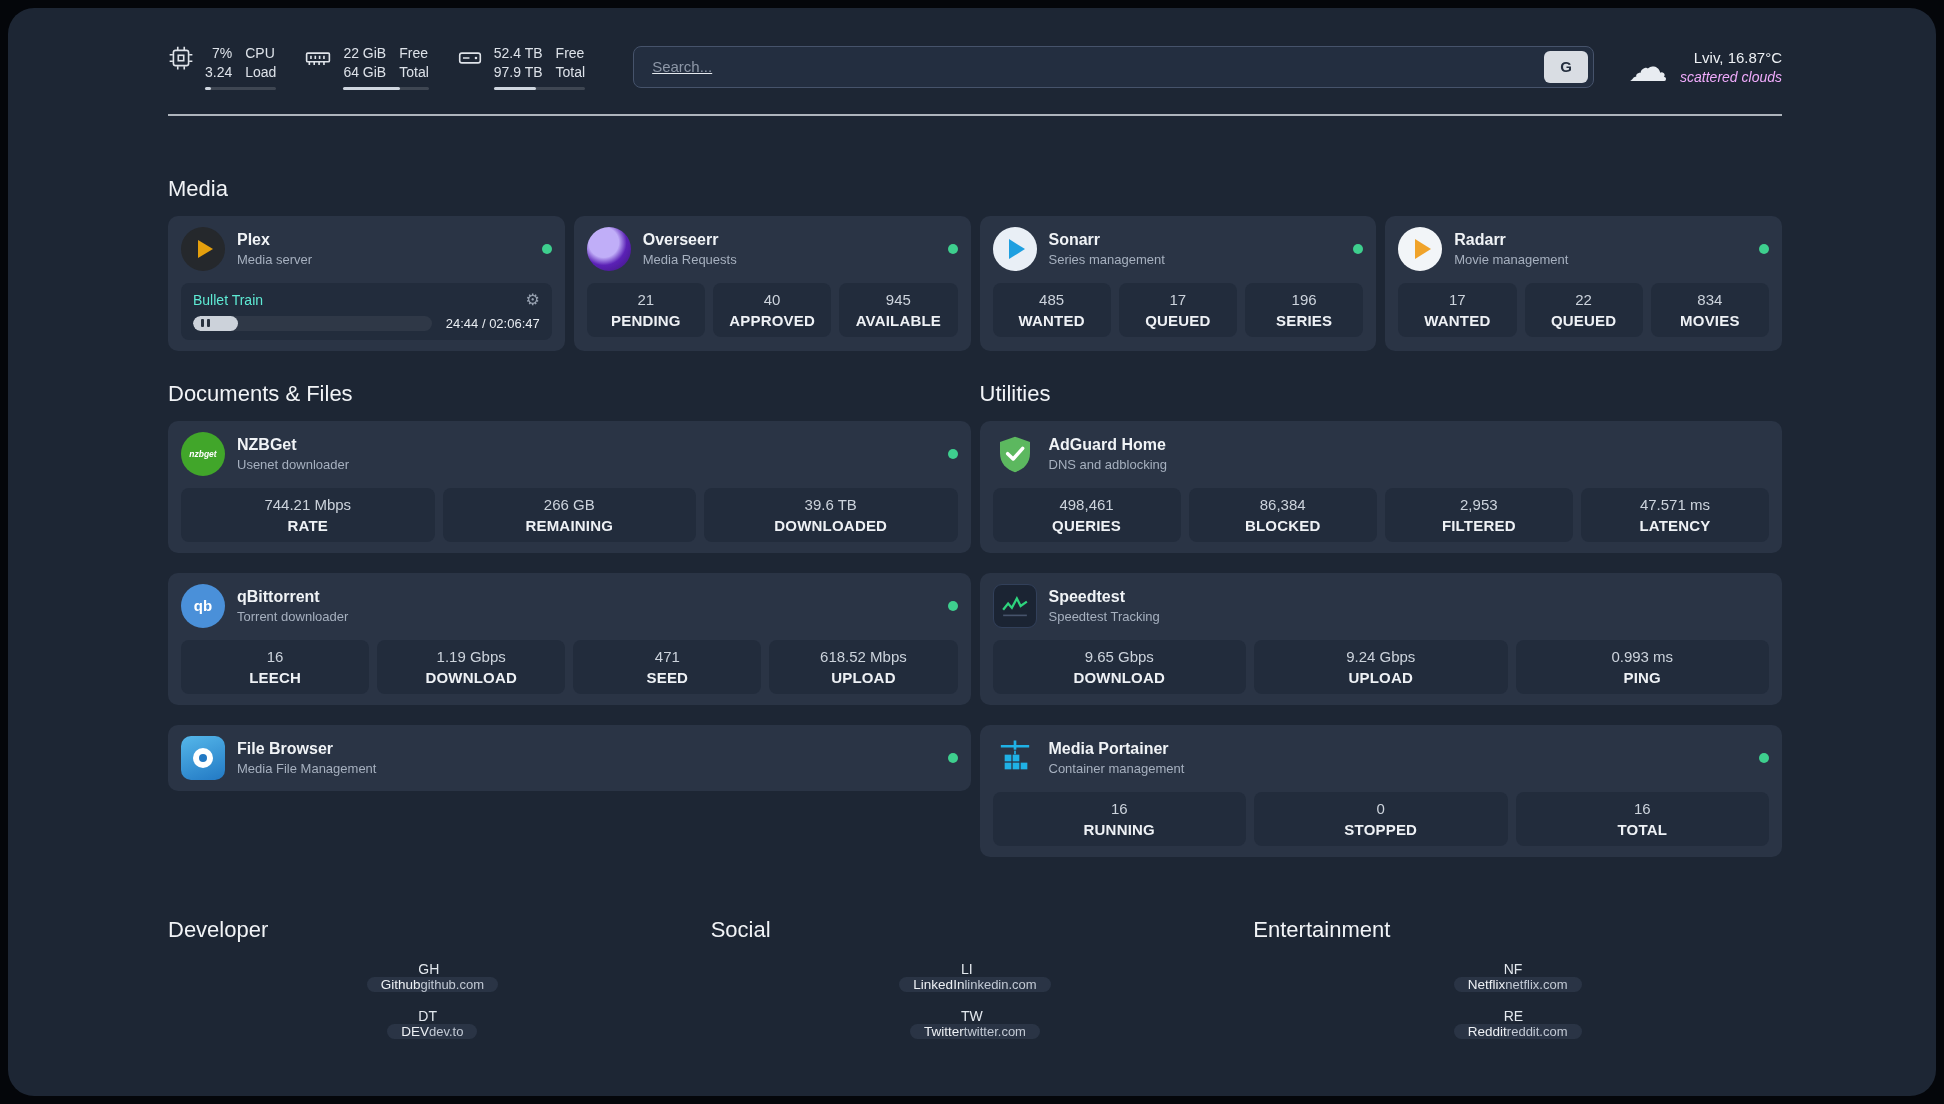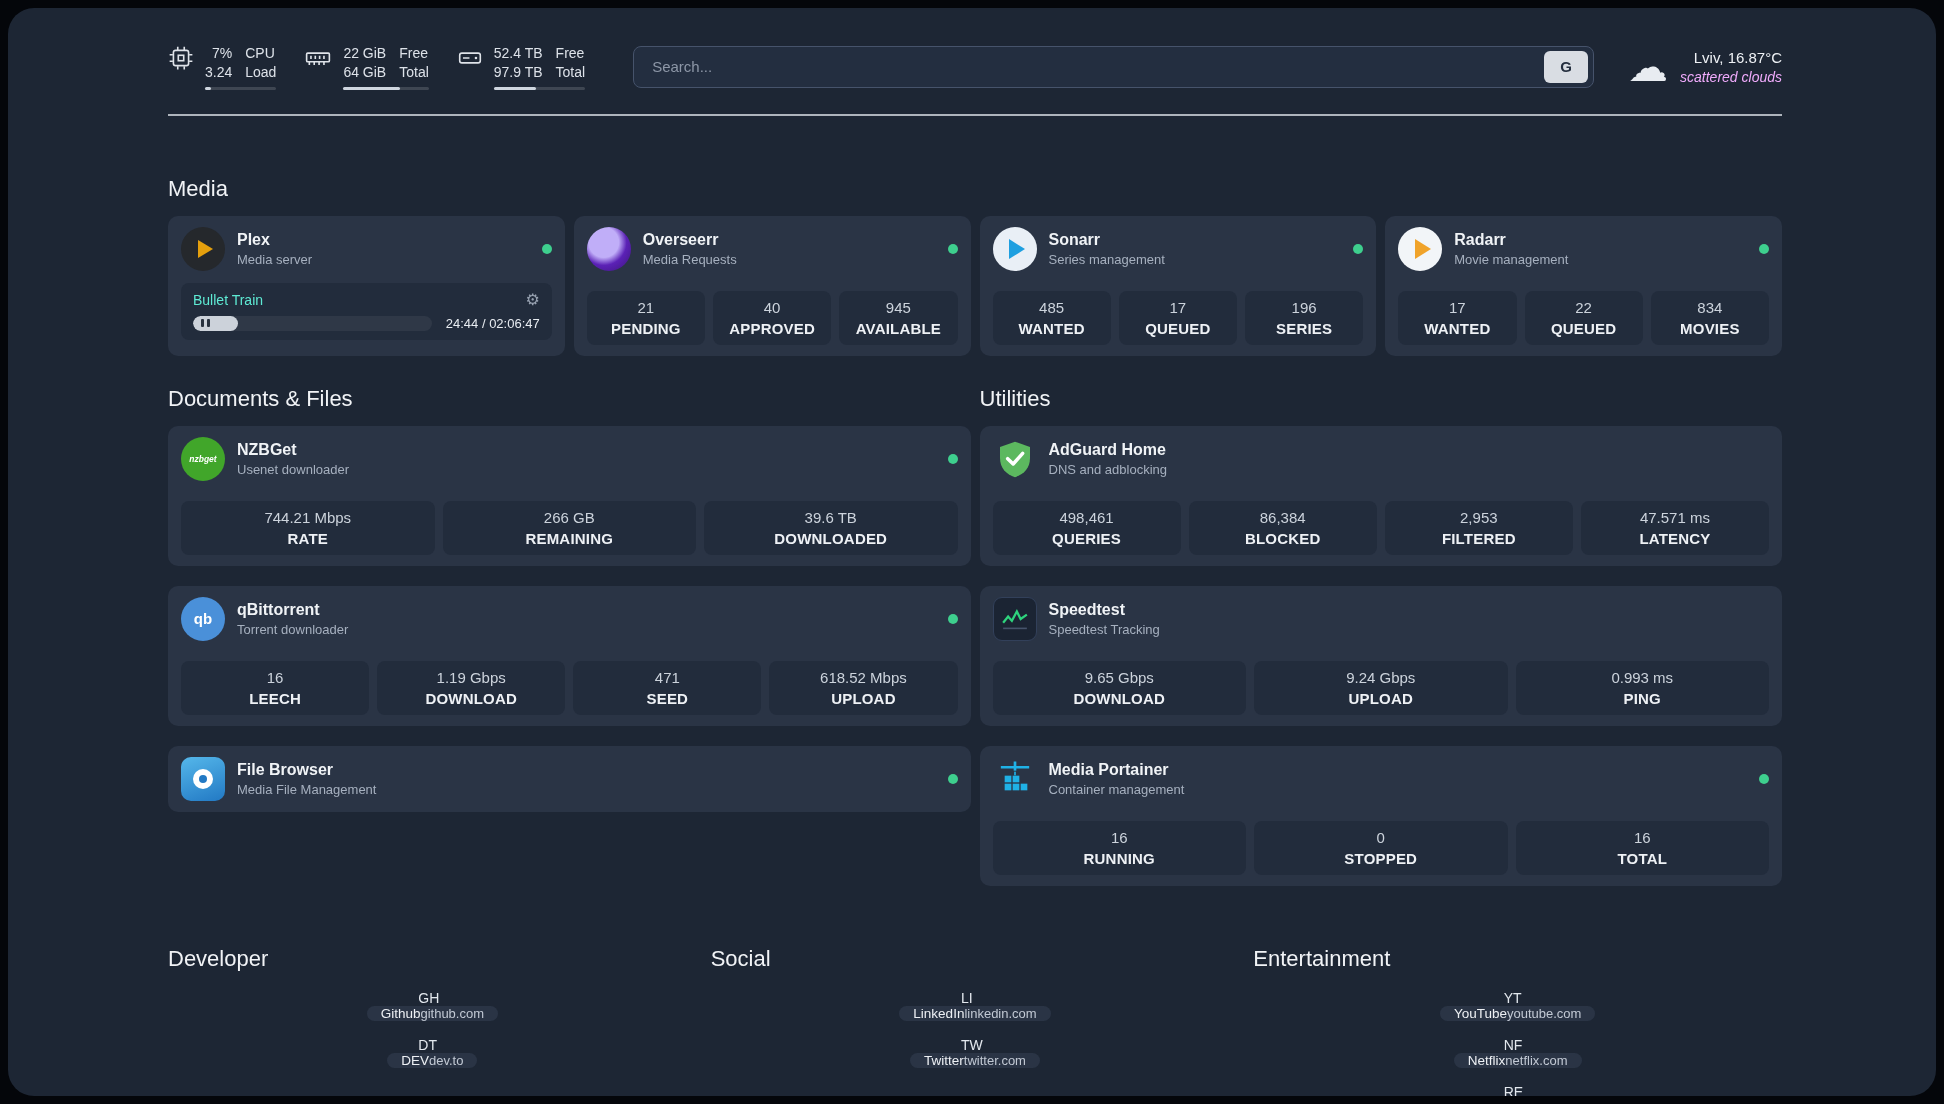--- a/index.html
+++ b/index.html
@@ -21,21 +21,21 @@
   .res-col { display:flex; flex-direction:column; font-size:14px; color:#dde2e9; line-height:1.35; }
   .res-col.nums { align-items:flex-end; }
   .res-bar { width:100%; height:3px; background:rgba(255,255,255,0.15); border-radius:2px; margin-top:5px; }
   .res-bar-fill { height:100%; background:#cfd6df; border-radius:2px; }
 
   .searchbar {
     flex:1; display:flex; align-items:center; height:42px;
     background:#232e40; border:1px solid #46536b; border-radius:8px;
     margin:0 34px 0 20px; padding:0 5px 0 16px;
   }
-  .searchbar input { flex:1; background:transparent; border:none; outline:none; color:#e6eaef; font-size:15px; font-family:inherit; }
+  .searchbar input { flex:1; background:transparent; border:none; outline:none; color:#e6eaef; font-size:15px; font-family:inherit;text-decoration:underline; }
   .searchbar input::placeholder { color:#8d97a7; }
   .g-btn { width:44px; height:32px; flex:none; background:#d9dde3; color:#242e3e; border:none; border-radius:6px; font-size:15px; font-weight:bold; font-family:inherit; cursor:pointer; }
 
   .weather { display:flex; align-items:center; gap:12px; }
   .cloud { font-size:40px; color:#e8ecf1; line-height:0.9; }
   .w-loc { font-size:15px; color:#eef1f5;text-align:right; }
   .w-cond { font-size:14px; color:#f0abfc; margin-top:3px;font-style:italic; }
 
   .divider { border-bottom:2px solid rgba(223,228,234,0.75); margin-top:24px; }
 
@@ -47,21 +47,21 @@
   .cards-row { display:grid; grid-template-columns:repeat(4,1fr); gap:9px; }
 
   .card { background:#2a3445; border-radius:10px; padding:11px 13px; }
   .sc-head { display:flex; align-items:center; gap:12px; }
   .sc-icon { width:44px; height:44px; flex:none; display:flex; align-items:center; justify-content:center; border-radius:50%; }
   .sc-meta { min-width:0; }
   .sc-name { font-size:16px; font-weight:600; color:#f0f3f6; white-space:nowrap; }
   .sc-desc { font-size:13px; color:#a6b0bf; margin-top:3px; white-space:nowrap; }
   .dot { width:10px; height:10px; border-radius:50%; background:#3ecf8e; margin-left:auto; flex:none; }
 
-  .sc-stats { display:flex; gap:8px; margin-top:20px; }
+  .sc-stats { display:flex; gap:8px; margin-top:12px; }
   .stat { flex:1; background:#222c3c; border-radius:8px; padding:8px 4px; text-align:center; min-width:0; }
   .stat-value { font-size:15px; color:#ccd3dc; white-space:nowrap; }
   .stat-label { font-size:15px; font-weight:bold; color:#eef1f5; margin-top:4px; letter-spacing:0.2px; white-space:nowrap; }
 
   
   .media-block { background:#222c3c; border-radius:8px; padding:9px 12px; margin-top:12px; }
   .mb-top { display:flex; align-items:center; justify-content:space-between; }
   .mb-title { font-size:14px; color:#5eead4; }
   .gear { font-size:16px; color:#97a1b0; cursor:pointer; line-height:1; }
   .mb-bottom { display:flex; align-items:center; margin-top:8px; }
@@ -534,27 +534,20 @@
         <div class="bm-pill">
           <span class="bm-name">Twitter</span>
           <span class="bm-url">twitter.com</span>
         </div>
       </div>
     </div>
 
     <div class="bm-col">
       <div class="section-title">Entertainment</div>
       <div class="bm-row">
-        <span class="bm-abbr">YT</span>
-        <div class="bm-pill">
-          <span class="bm-name">YouTube</span>
-          <span class="bm-url">youtube.com</span>
-        </div>
-      </div>
-      <div class="bm-row">
         <span class="bm-abbr">NF</span>
         <div class="bm-pill">
           <span class="bm-name">Netflix</span>
           <span class="bm-url">netflix.com</span>
         </div>
       </div>
       <div class="bm-row">
         <span class="bm-abbr">RE</span>
         <div class="bm-pill">
           <span class="bm-name">Reddit</span>

